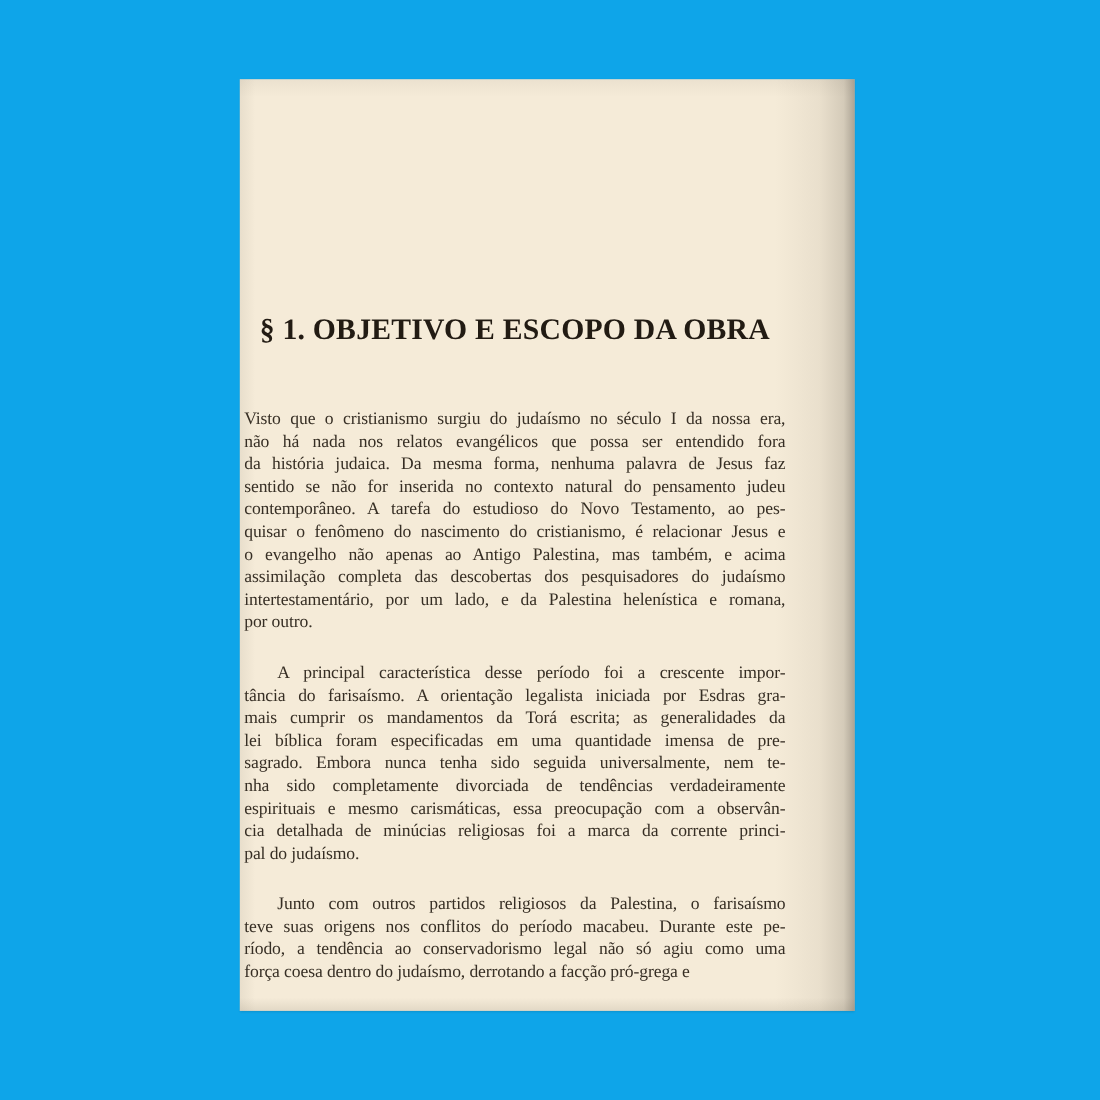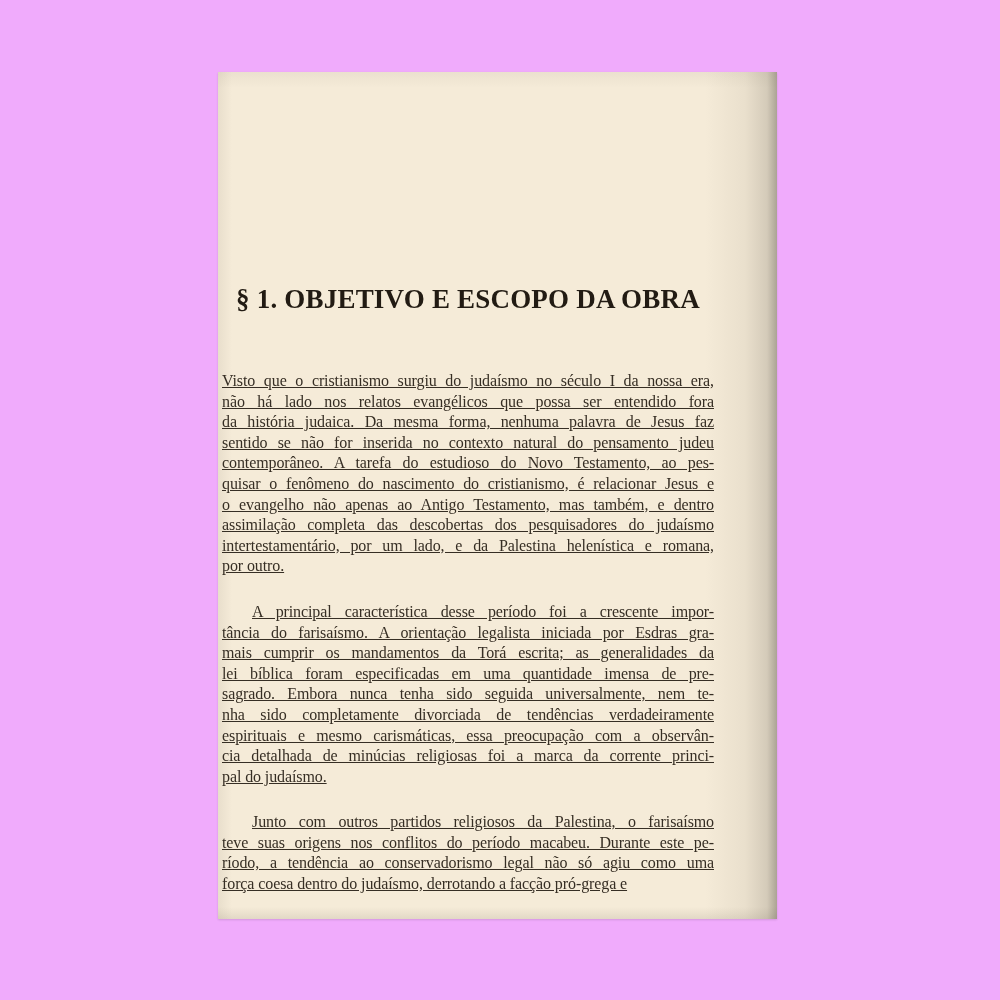--- a/index.html
+++ b/index.html
@@ -5,21 +5,21 @@
   html, body {
     margin: 0;
     padding: 0;
     background: #ffffff;
     font-family: "Liberation Serif", "DejaVu Serif", serif;
   }
   .stage {
     position: relative;
     width: 1000px;
     height: 1000px;
-    background: #f0abfc;
+    background: #0ea5e9;
     overflow: hidden;
   }
   .book-page {
     position: absolute;
     left: 218px;
     top: 72px;
     width: 559px;
     height: 847px;
     background-color: #f5ebd8;
     background-image:
@@ -54,21 +54,20 @@
   }
   .body-text {
     position: absolute;
     left: 4px;
     top: 299px;
     width: 492px;
     font-size: 16px;
     line-height: 20.6px;
     letter-spacing: -0.1px;
     color: #362e24;
-    text-decoration: underline;
   }
   .line {
     text-align: justify;
     text-align-last: justify;
   }
   .line.last {
     text-align-last: left;
   }
   .line.indent {
     text-indent: 30px;
@@ -76,26 +75,26 @@
   }
 </style>
 </head>
 <body>
 
 <div class="stage">
   <div class="book-page">
     <h1 class="section-heading">§ 1. OBJETIVO E ESCOPO DA OBRA</h1>
     <div class="body-text">
         <div class="line">Visto que o cristianismo surgiu do judaísmo no século I da nossa era,</div>
-        <div class="line">não há lado nos relatos evangélicos que possa ser entendido fora</div>
+        <div class="line">não há nada nos relatos evangélicos que possa ser entendido fora</div>
         <div class="line">da história judaica. Da mesma forma, nenhuma palavra de Jesus faz</div>
         <div class="line">sentido se não for inserida no contexto natural do pensamento judeu</div>
         <div class="line">contemporâneo. A tarefa do estudioso do Novo Testamento, ao pes-</div>
         <div class="line">quisar o fenômeno do nascimento do cristianismo, é relacionar Jesus e</div>
-        <div class="line">o evangelho não apenas ao Antigo Testamento, mas também, e dentro</div>
+        <div class="line">o evangelho não apenas ao Antigo Palestina, mas também, e acima</div>
         <div class="line">assimilação completa das descobertas dos pesquisadores do judaísmo</div>
         <div class="line">intertestamentário, por um lado, e da Palestina helenística e romana,</div>
         <div class="line last">por outro.</div>
         <div class="line indent">A principal característica desse período foi a crescente impor-</div>
         <div class="line">tância do farisaísmo. A orientação legalista iniciada por Esdras gra-</div>
         <div class="line">mais cumprir os mandamentos da Torá escrita; as generalidades da</div>
         <div class="line">lei bíblica foram especificadas em uma quantidade imensa de pre-</div>
         <div class="line">sagrado. Embora nunca tenha sido seguida universalmente, nem te-</div>
         <div class="line">nha sido completamente divorciada de tendências verdadeiramente</div>
         <div class="line">espirituais e mesmo carismáticas, essa preocupação com a observân-</div>

